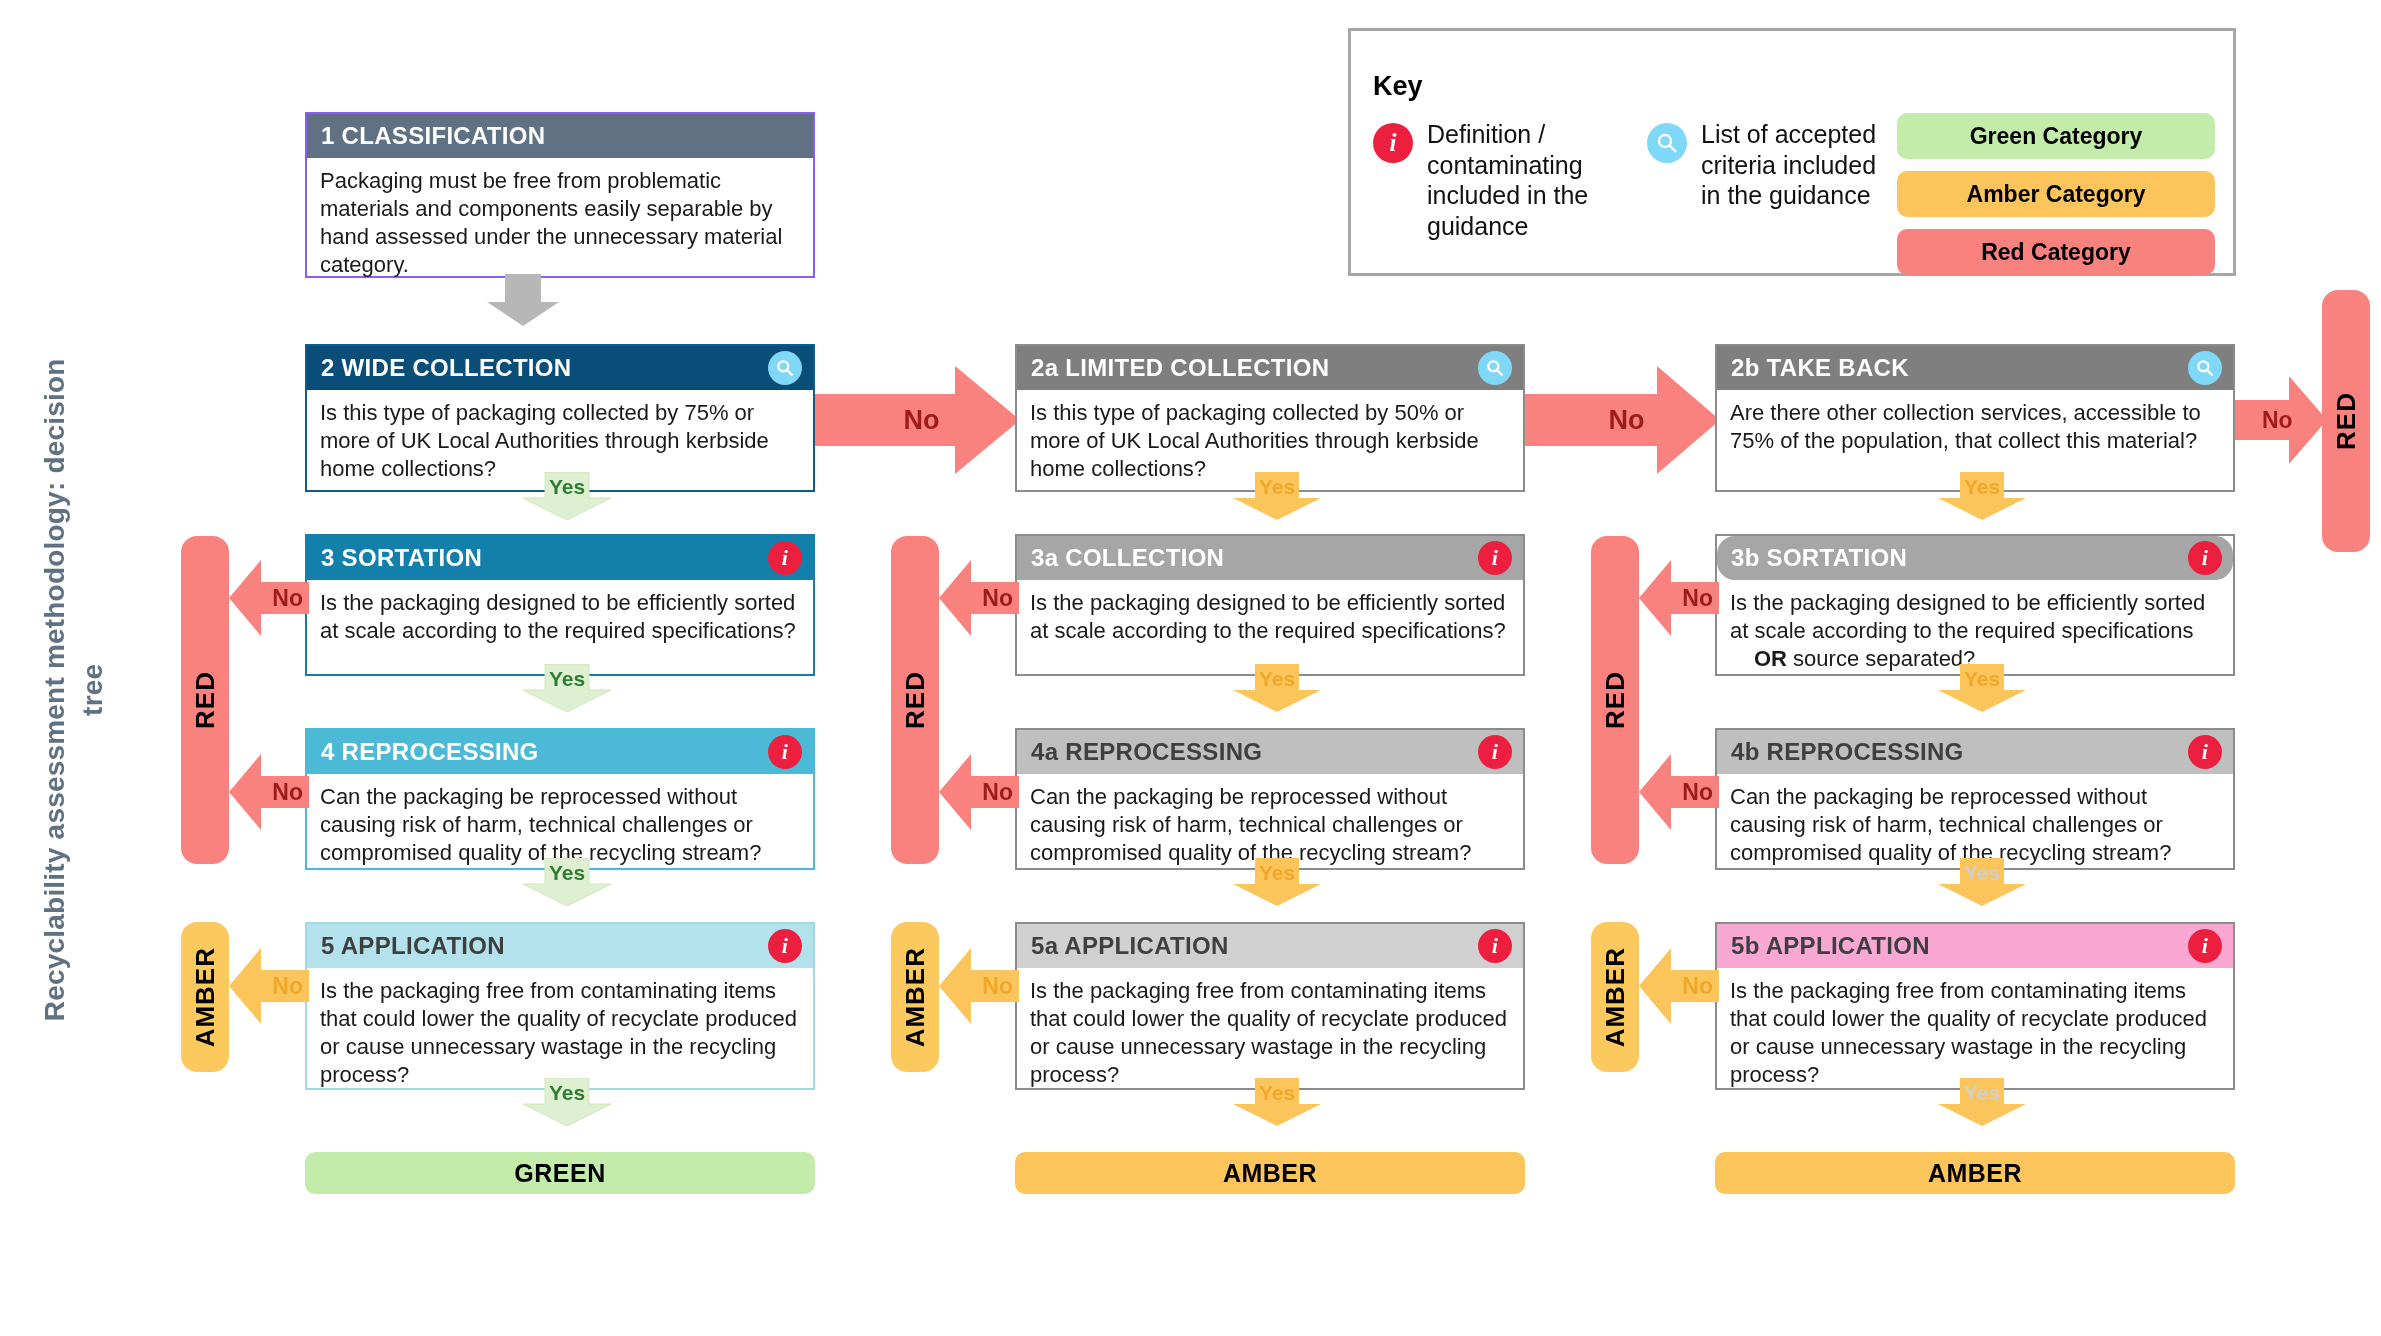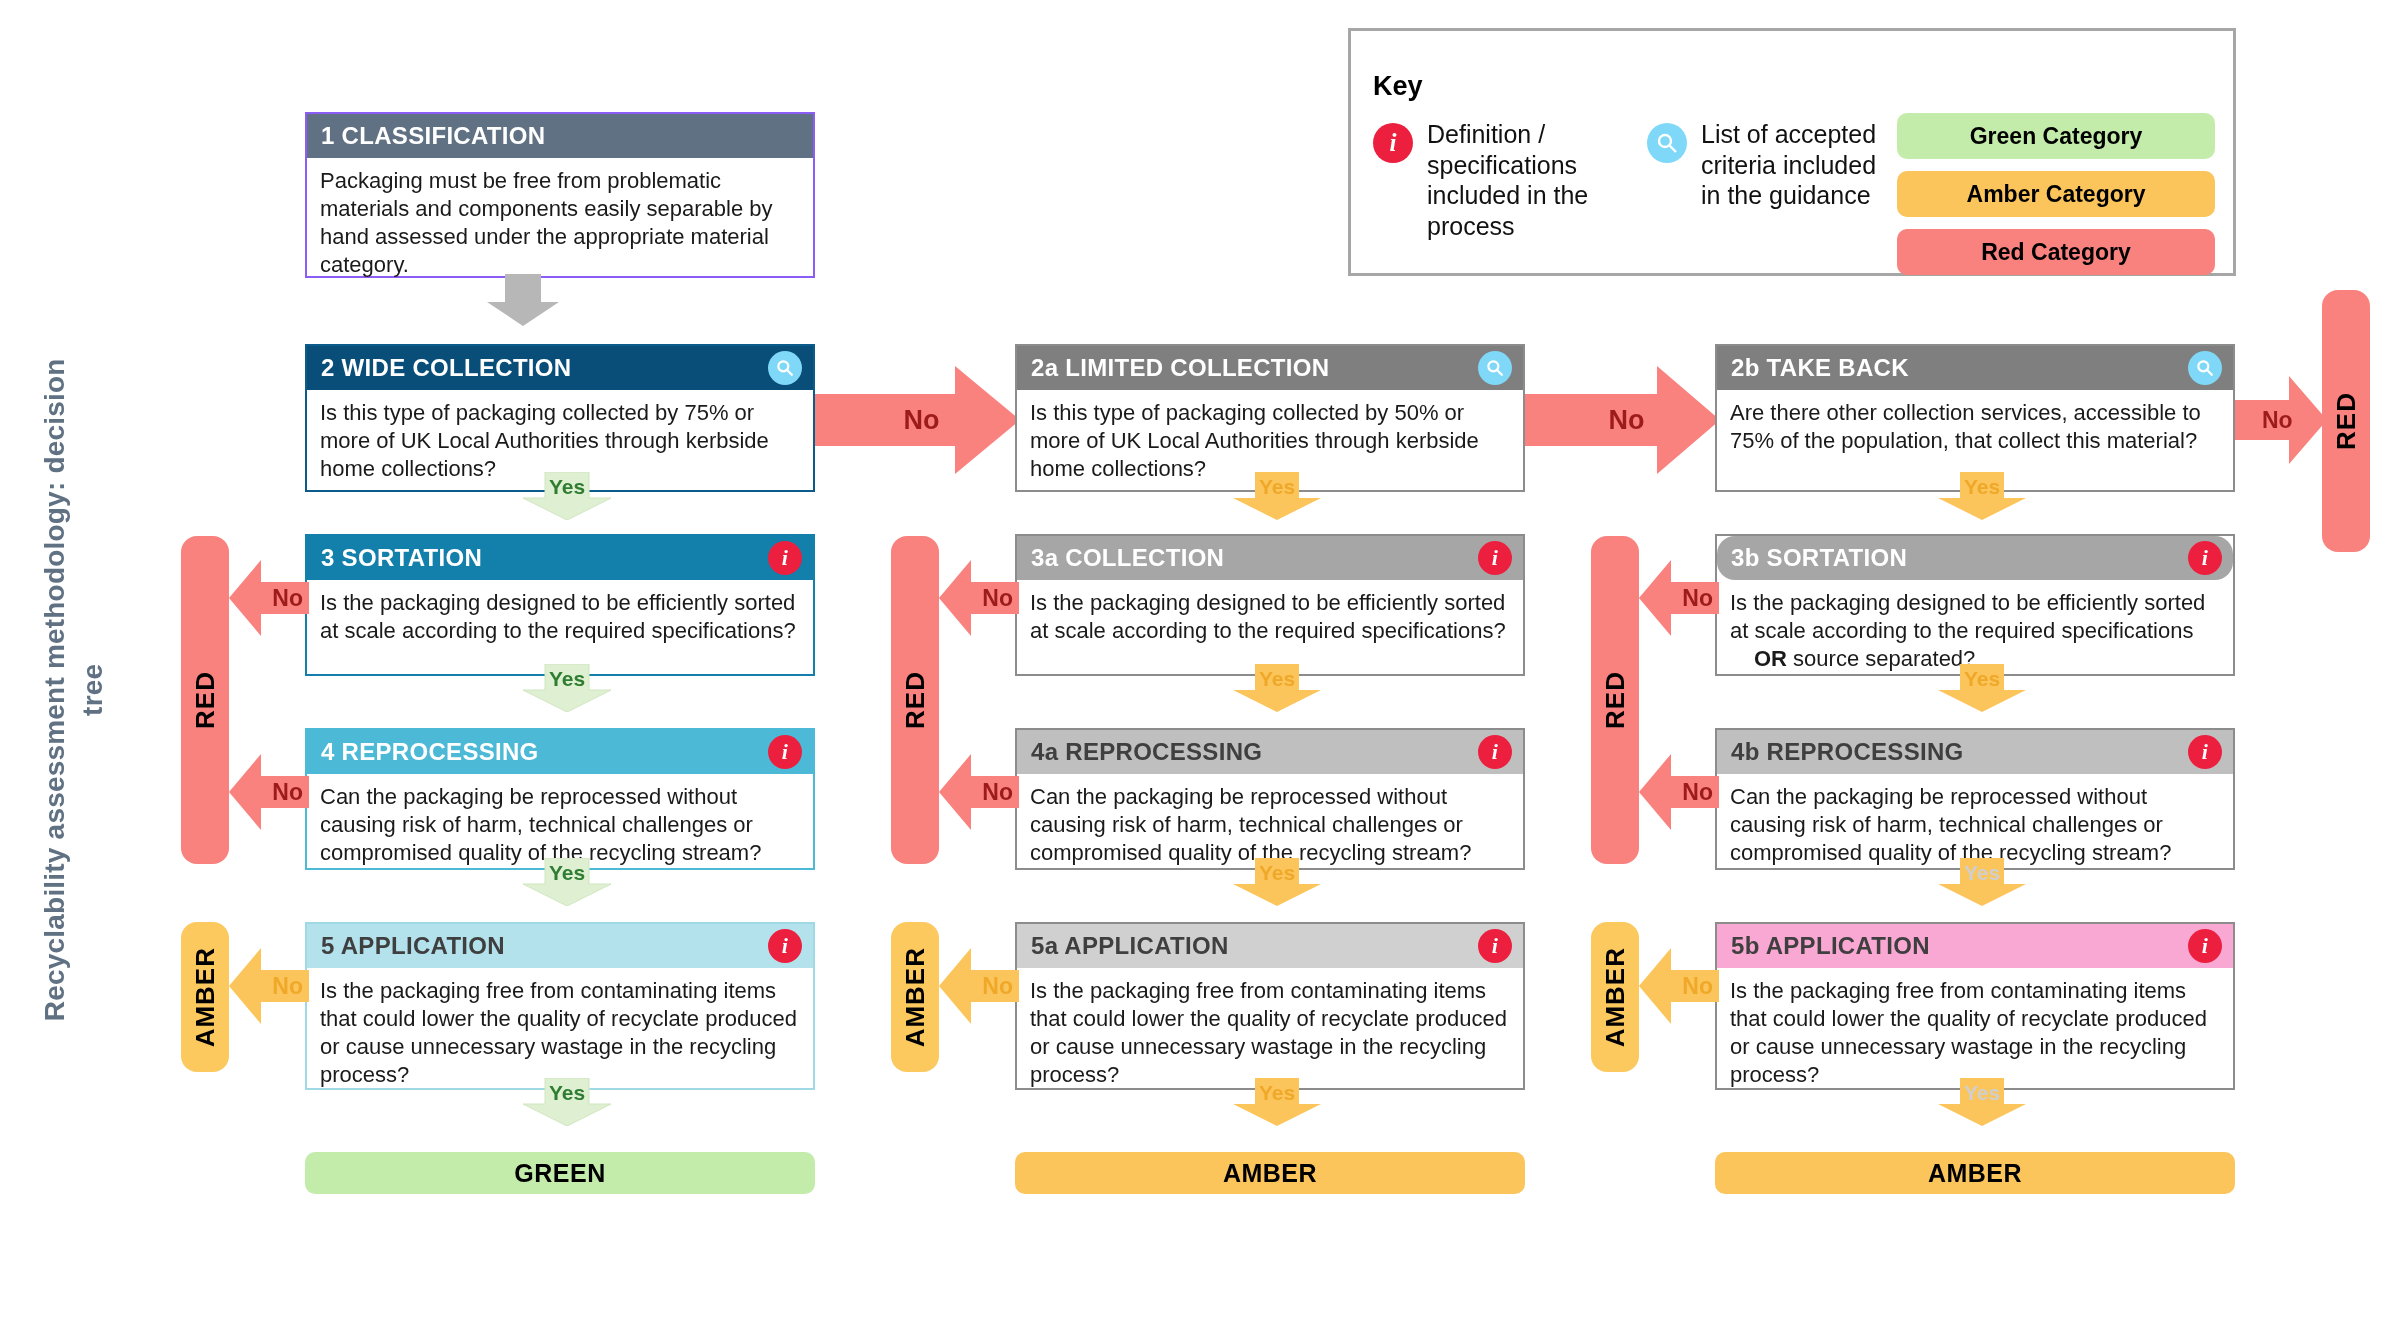--- a/index.html
+++ b/index.html
@@ -105,21 +105,21 @@
 
 <div class="stage">
 
   <div id="side-title">Recyclability assessment methodology: decision tree</div>
 
   <div id="key-box">
     <div id="key-title">Key</div>
 
     <div class="key-item" style="left:22px;top:88px;width:250px;">
       <div class="kicon info">i</div>
-      <div class="ktext">Definition / specifications included in the process</div>
+      <div class="ktext">Definition / contaminating included in the guidance</div>
     </div>
 
     <div class="key-item" style="left:296px;top:88px;width:240px;">
       <div class="kicon search">
         <svg width="24" height="24" viewBox="0 0 24 24" fill="none" stroke="#ffffff" stroke-width="2.4">
           <circle cx="10" cy="10" r="6"></circle>
             <line x1="14.5" y1="14.5" x2="21" y2="21"></line>
         </svg>
       </div>
       <div class="ktext">List of accepted criteria included in the guidance</div>
@@ -127,21 +127,21 @@
 
     <div class="key-cat green" style="top:82px;">Green Category</div>
     <div class="key-cat amber" style="top:140px;">Amber Category</div>
     <div class="key-cat red" style="top:198px;">Red Category</div>
   </div>
 
   <div class="node bordered-slate" style="left:305px;top:112px;width:510px;height:166px;">
     <div class="hd" style="background:#5f7183;">
       <span>1 CLASSIFICATION</span>
     </div>
-    <div class="bd">Packaging must be free from problematic materials and components easily separable by hand assessed under the appropriate material category.</div>
+    <div class="bd">Packaging must be free from problematic materials and components easily separable by hand assessed under the unnecessary material category.</div>
   </div>
 
   <div class="yarrow" style="left:487px;top:274px;width:72px;height:52px;">
     <svg class="shape" viewBox="0 0 72 52" preserveAspectRatio="none">
       <polygon points="18,0 54,0 54,28 72,28 36,52 0,28 18,28" fill="#b7b7b7"></polygon>
     </svg>
   </div>
 
   <div class="node bordered-blue" style="left:305px;top:344px;width:510px;height:148px;">
     <div class="hd" style="background:#084e79;">

